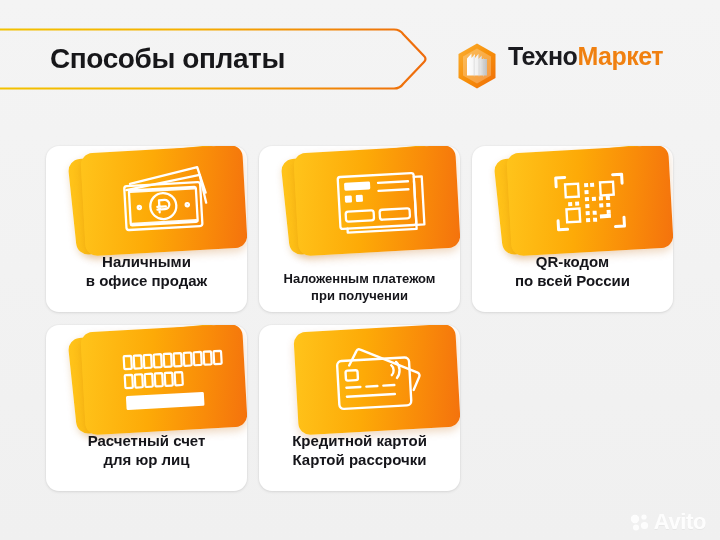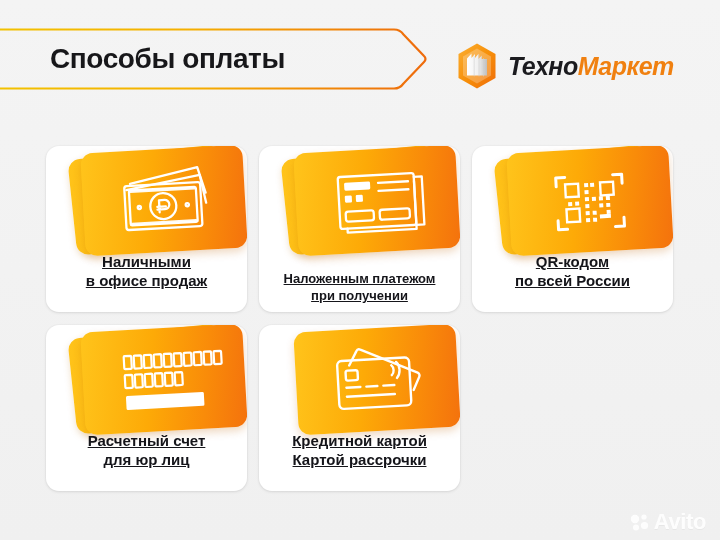--- a/index.html
+++ b/index.html
@@ -52,23 +52,21 @@
     color: #17171a;
     letter-spacing: -0.4px;
     white-space: nowrap;
   }
 
   #brand-logo {
     position: absolute;
     left: 455px;
     top: 42px;
     display: flex;
-    align-items: center;
     gap: 9px;
-    font-style: italic;
   }
   #brand-mark {
     width: 44px;
     height: 48px;
     display: block;
   }
   #brand-text {
     font-size: 25px;
     font-weight: bold;
     letter-spacing: -0.5px;
@@ -143,21 +141,21 @@
     color: #15151a;
     font-weight: bold;
     font-size: 15px;
     line-height: 19px;
   }
   .card-caption.small {
     font-size: 13px;
     line-height: 17px;
     bottom: 8px;
   }
-  .cap-line { display: block; white-space: nowrap; text-decoration: underline; }
+  .cap-line { display: block; white-space: nowrap; }
 
   
   #watermark {
     position: absolute;
     right: 14px;
     bottom: 8px;
     display: flex;
     align-items: center;
     gap: 4px;
     opacity: 0.92;

